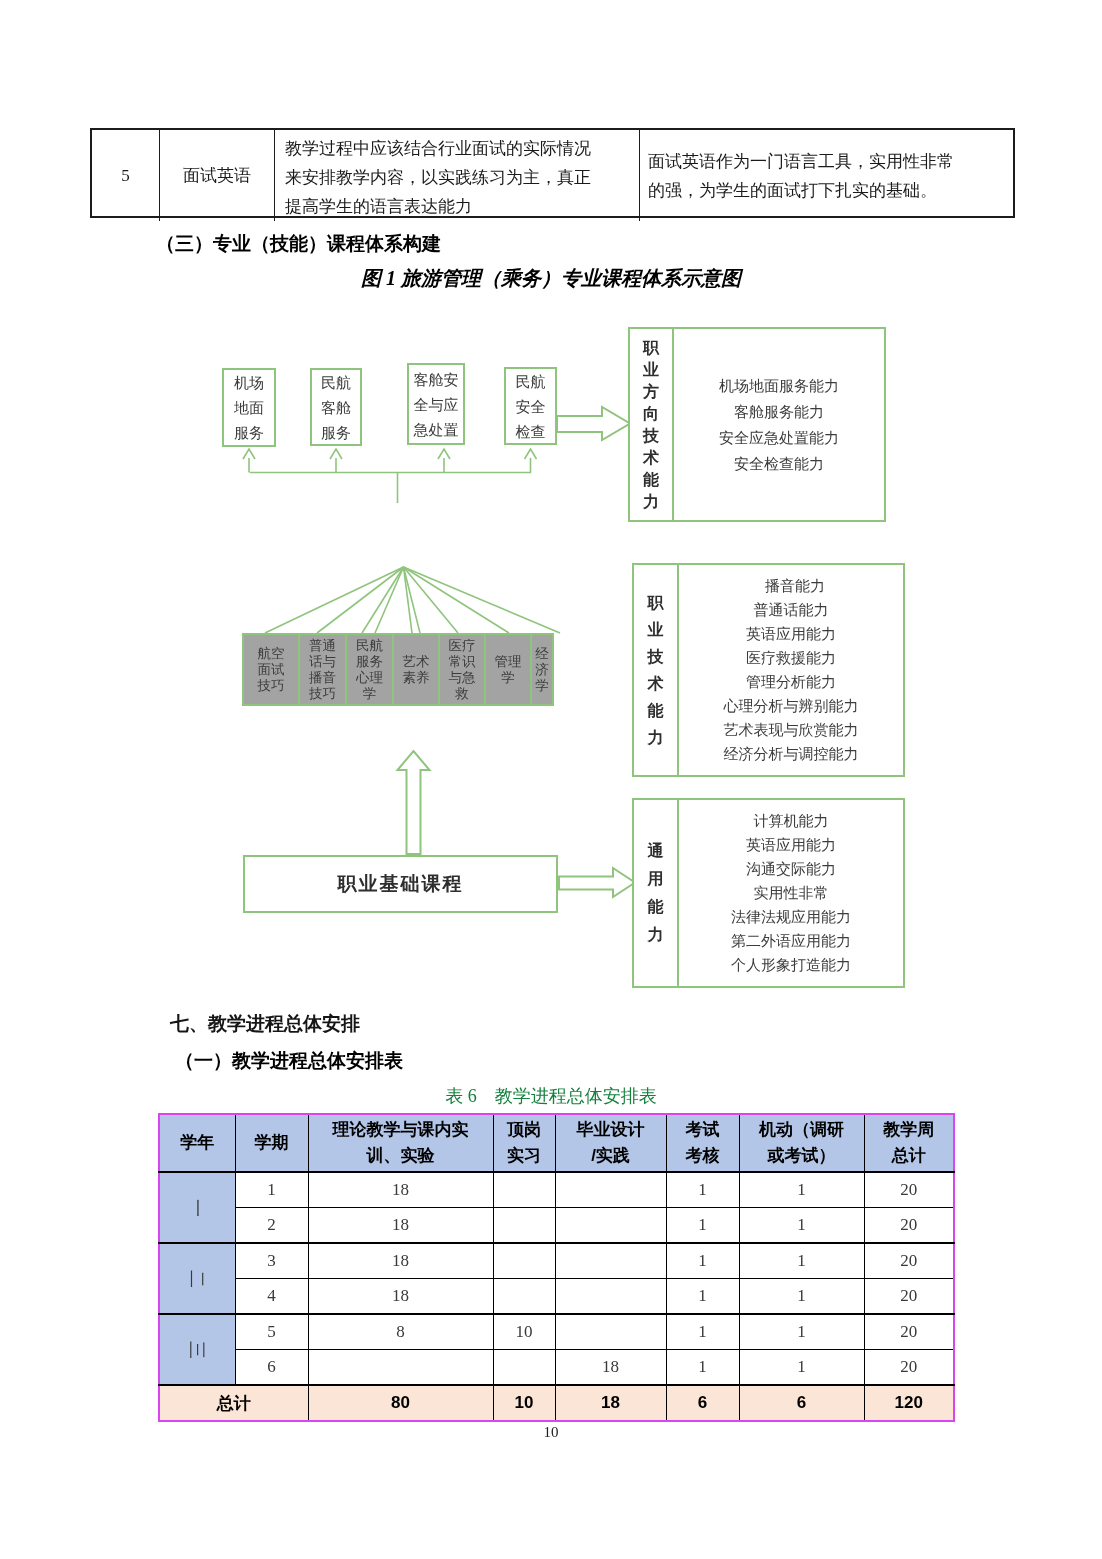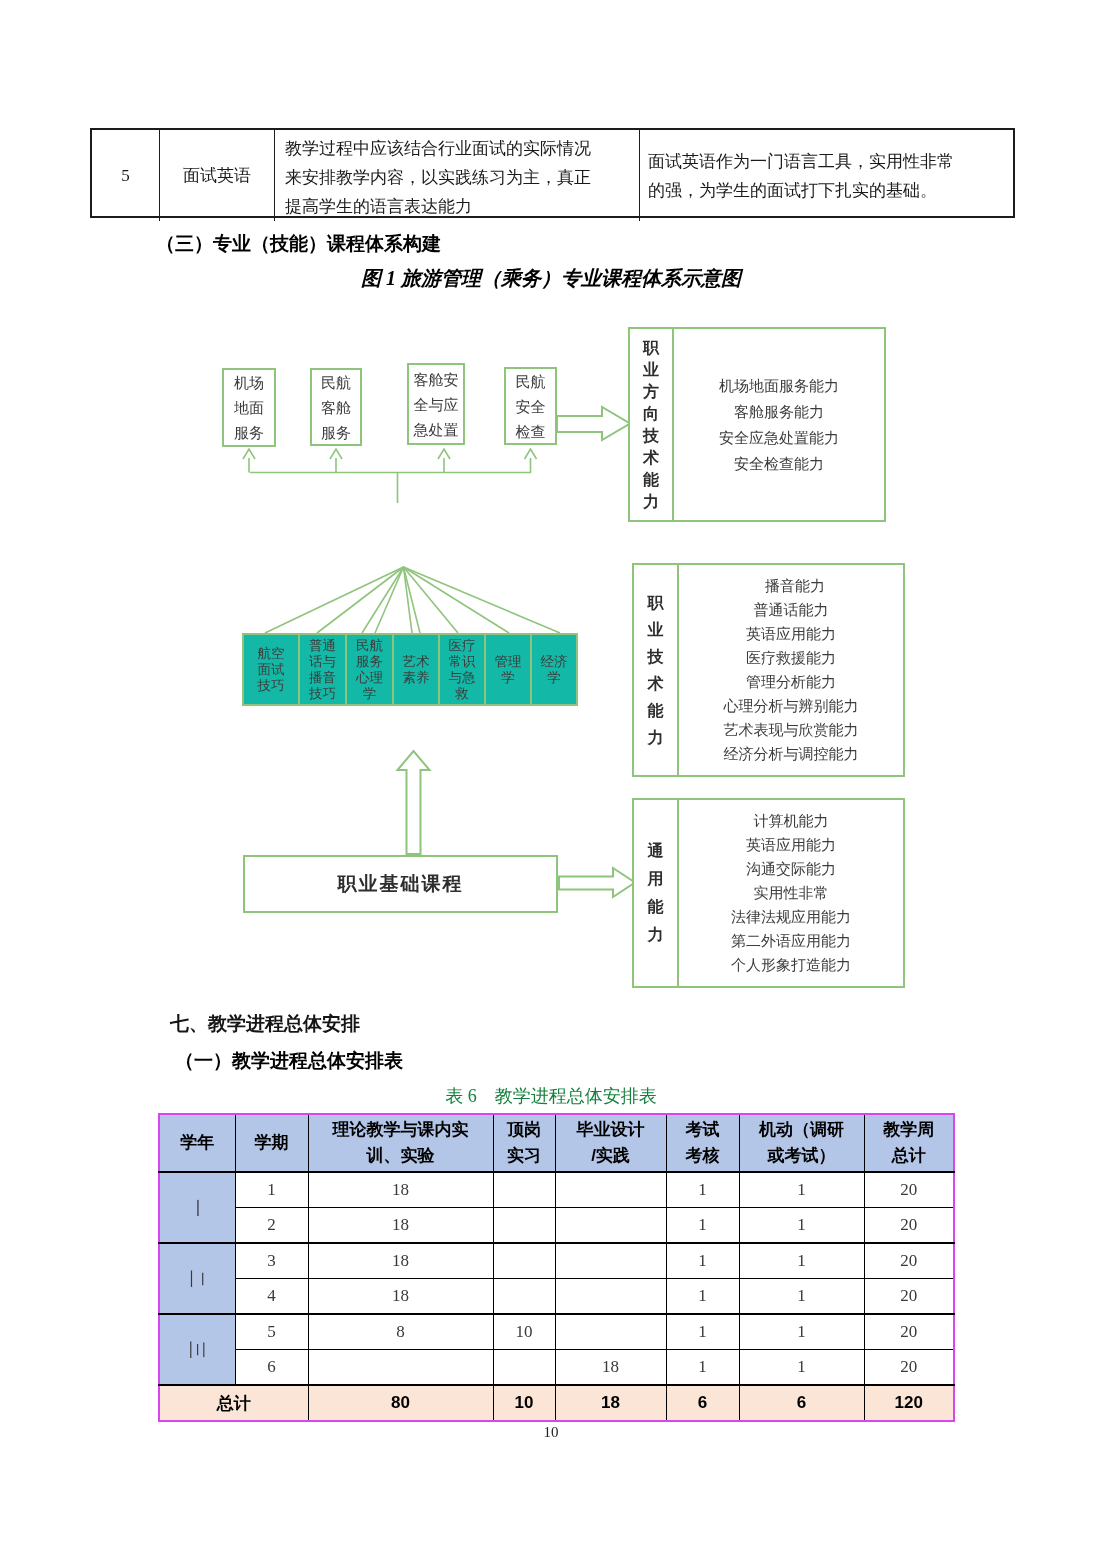--- a/index.html
+++ b/index.html
@@ -37,22 +37,22 @@
   .page-num { position:absolute; left:0; top:1424px; width:1102px; text-align:center;
             font-size:15px; color:#222; }
 
   
   .dg-svg { position:absolute; left:0; top:0; width:1102px; height:1559px; z-index:1; pointer-events:none; }
   .dgbox {
     position:absolute; z-index:2; background:#fff; border:2px solid #8fc47c;
     display:flex; align-items:center; justify-content:center; text-align:center;
     font-family:"Liberation Sans","DejaVu Sans",sans-serif; color:#3c3c3c;
   }
-  .dg-small-row { position:absolute; left:242px; top:633px; width:336px; height:73px;
-    border:2px solid #8fc47c; background:#14b8a6; display:flex; z-index:2; }
+  .dg-small-row { position:absolute; left:242px; top:633px; width:312px; height:73px;
+    border:2px solid #8fc47c; background:#a3a3a3; display:flex; z-index:2; }
   .dg-small { flex:0 0 auto; border-left:2px solid #8fc47c; display:flex; align-items:center;
     justify-content:center; text-align:center; font-size:13.5px; line-height:16px;
     font-family:"Liberation Sans","DejaVu Sans",sans-serif; color:#3c3c3c; }
   .dg-small:first-child { border-left:none; }
   .dg-course { font-size:19px; font-weight:bold; color:#2e2e2e; letter-spacing:2px; }
   .dg-topbox { font-size:15px; line-height:25px; }
   .ab-block { position:absolute; z-index:2; background:#fff; border:2px solid #8fc47c; display:flex; }
   .ab-strip { border-right:2px solid #8fc47c; display:flex; align-items:center; justify-content:center;
     font-weight:bold; font-size:16px; color:#2e2e2e;
     font-family:"Liberation Sans","DejaVu Sans",sans-serif; }

